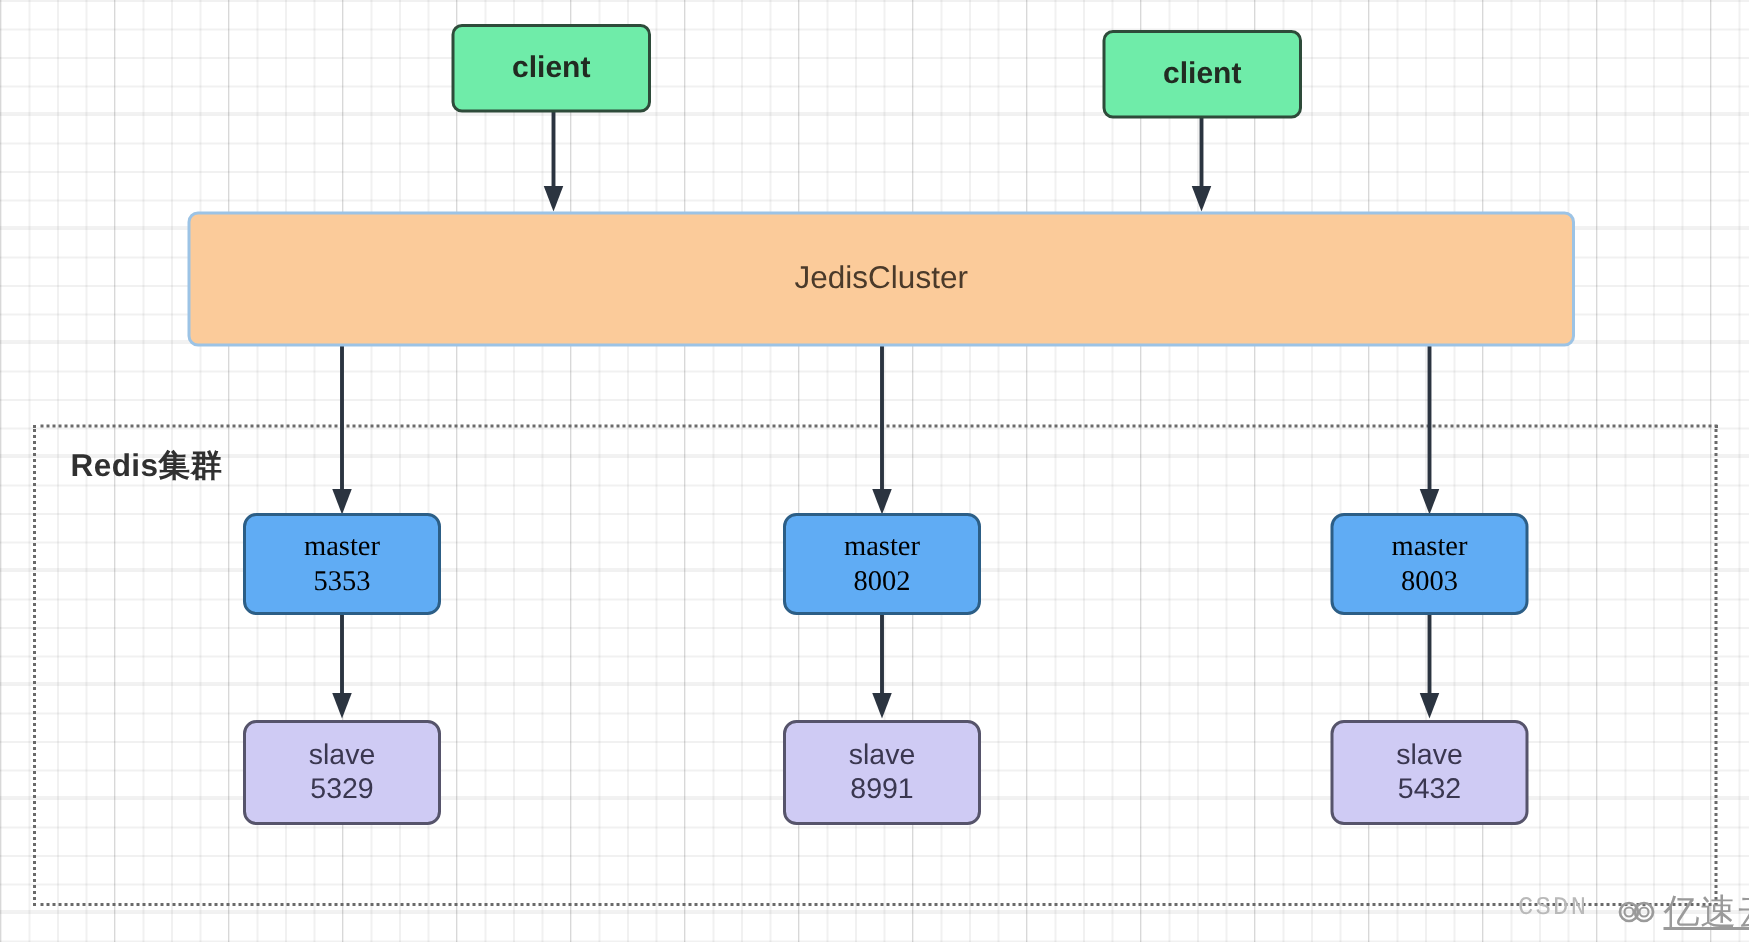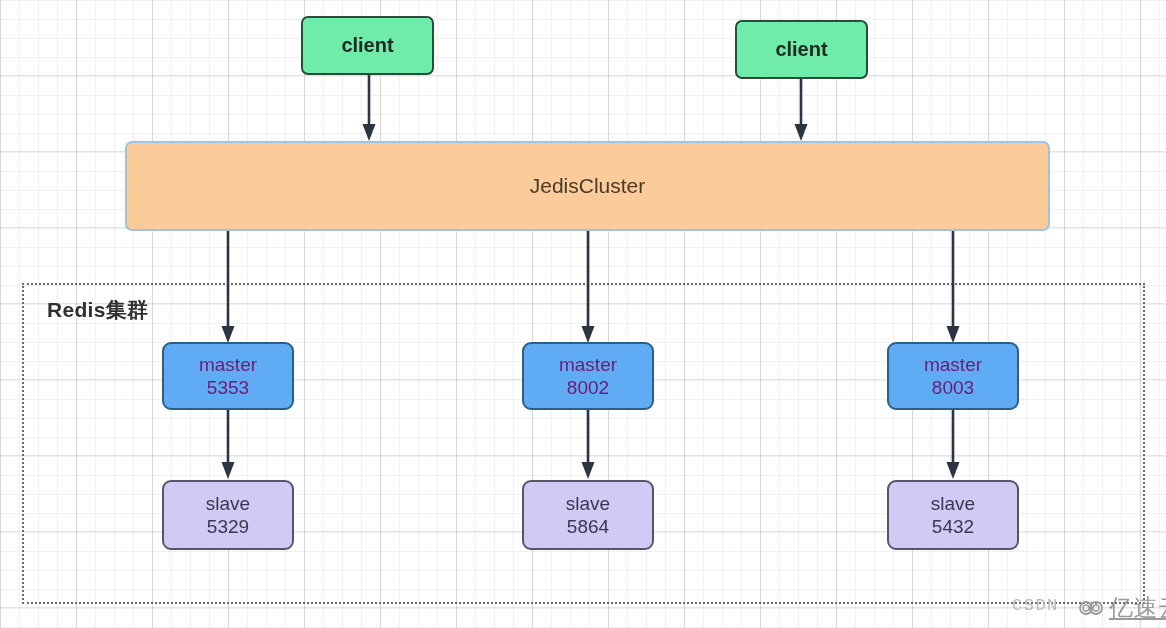--- a/index.html
+++ b/index.html
@@ -48,22 +48,23 @@
     background:#FBCB9A;
     border:2px solid #9CC3E5;
     border-radius:7px;
     color:#4a3a2a;
     font-size:21px;
   }
   .master{
     background:#60ACF4;
     border:2px solid #2C5E86;
     border-radius:9px;
-    color:#701a75;
+    color:#000000;
     font-size:19px;
+    font-family:Liberation Serif, serif;
   }
   .slave{
     background:#CFCBF4;
     border:2px solid #56546B;
     border-radius:9px;
     color:#3a3750;
     font-size:19px;
   }
 
   
@@ -206,21 +207,21 @@
     </svg>
   </div>
 
   <div class="node slave" style="left:162px;top:480px;width:132px;height:70px;">
     <span class="ln">slave</span>
     <span class="ln">5329</span>
   </div>
 
   <div class="node slave" style="left:522px;top:480px;width:132px;height:70px;">
     <span class="ln">slave</span>
-    <span class="ln">5864</span>
+    <span class="ln">8991</span>
   </div>
 
   <div class="node slave" style="left:887px;top:480px;width:132px;height:70px;">
     <span class="ln">slave</span>
     <span class="ln">5432</span>
   </div>
 
   <div class="wm" style="left:1012px;top:596px;">
     <span class="wm-csdn">CSDN</span>
   </div>

